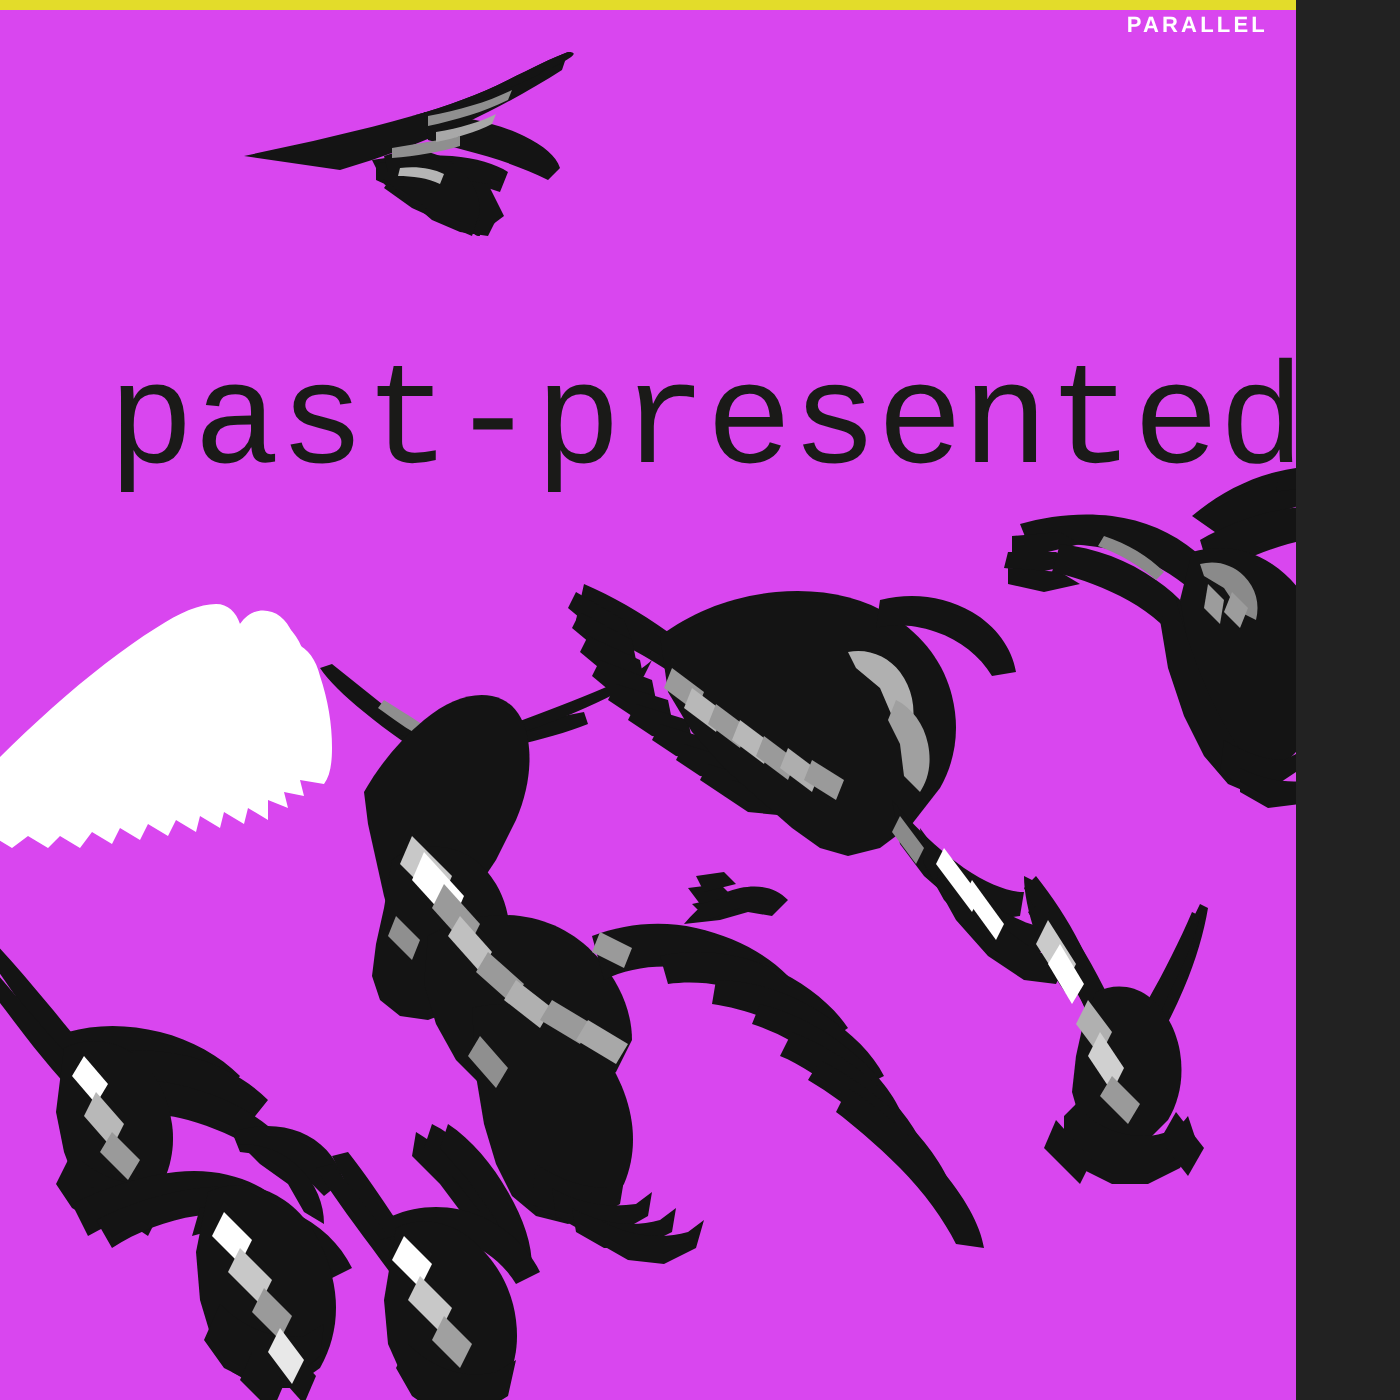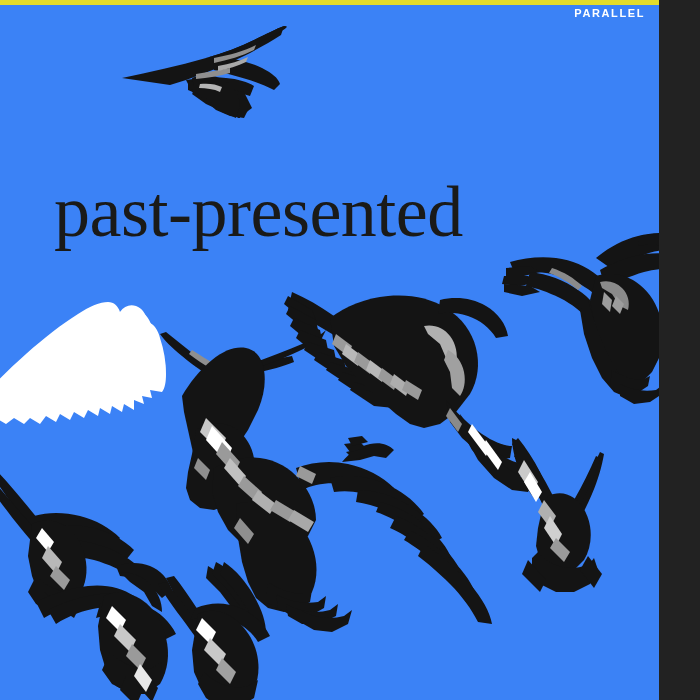--- a/index.html
+++ b/index.html
@@ -5,23 +5,22 @@
   html, body {
     margin: 0;
     padding: 0;
     background: #222;
   }
   #cover {
     position: relative;
     width: 648px;
     height: 700px;
     overflow: hidden;
-    background: #3b82f6;
+    background: #d946ef;
     font-family: "DejaVu Serif", serif;
-    padding-left: 11px;
   }
   #top-band {
     position: absolute;
     left: 0; top: 0;
     width: 700px; height: 5px;
     background: #e3dc2a;
   }
   #birds-layer {
     position: absolute;
     left: 0; top: 0;
@@ -40,21 +39,21 @@
     font-size: 11px;
     font-weight: 600;
     letter-spacing: 1.6px;
     color: #ffffff;
     line-height: 1;
   }
   #album-title {
     position: absolute;
     left: 54px;
     top: 176px;
-    font-family: Liberation Serif, serif;
+    font-family: Liberation Mono, monospace;
     font-size: 72px;
     font-weight: 400;
     letter-spacing: -0.5px;
     color: #1a1a18;
     line-height: 1;
     white-space: nowrap;
   }
   #artist-name {
     position: absolute;
     right: 58px;

